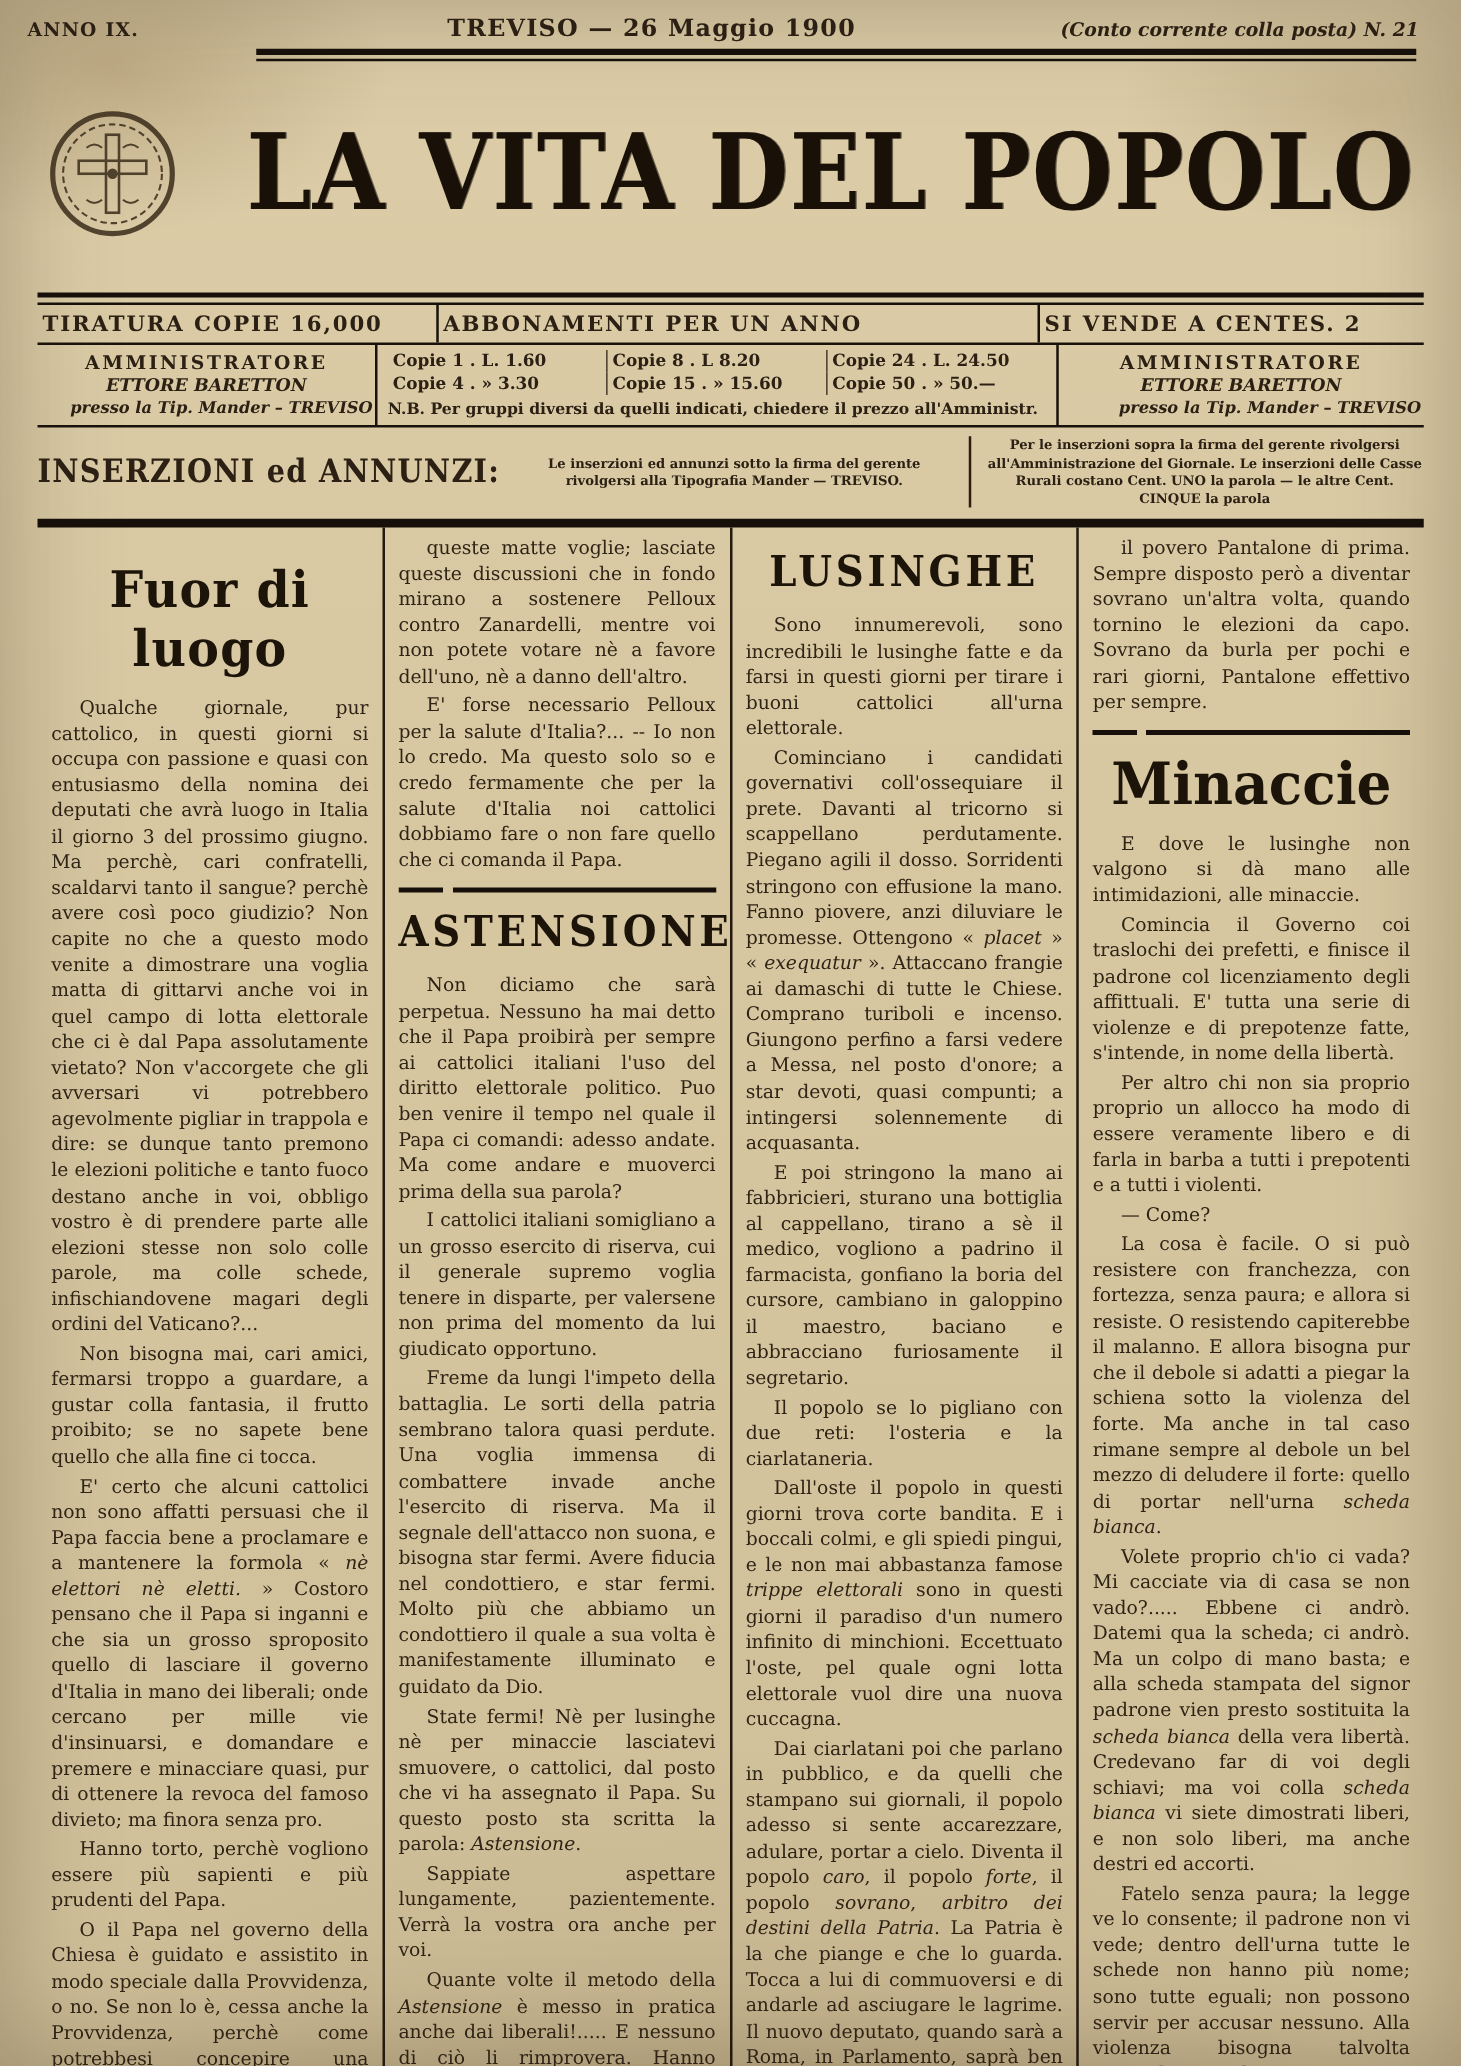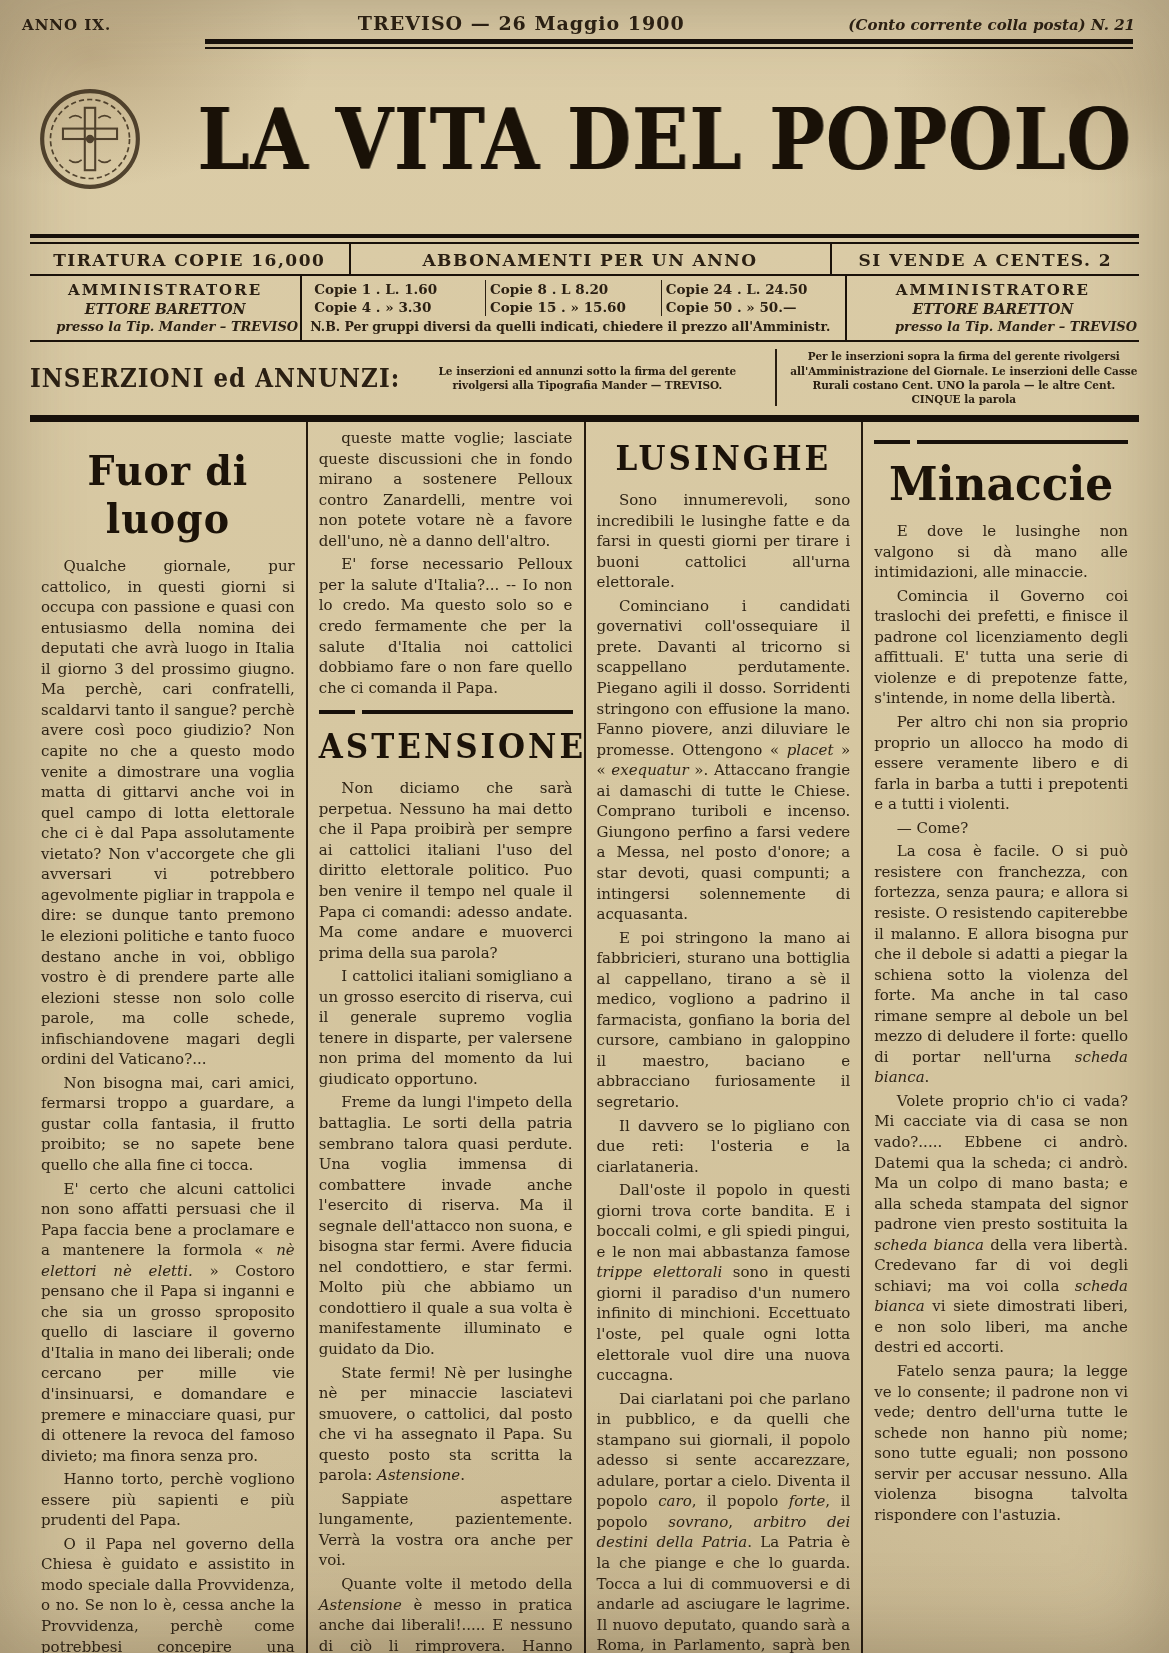--- a/index.html
+++ b/index.html
@@ -22,21 +22,21 @@
   .rule-irregular{margin:5px 36px 0 205px;border-top:5px solid #17100a;border-bottom:2px solid #17100a;height:3px;}
   
   .masthead{display:flex;align-items:center;padding:2px 30px 4px;gap:48px;}
   .seal{width:104px;height:104px;flex:0 0 104px;opacity:.85;margin-left:8px;}
   .mast-title{flex:1;text-align:center;font-size:74px;font-weight:bold;letter-spacing:1px;
     color:#191107;white-space:nowrap;transform:scaleY(1.14);line-height:1.05;
     text-shadow:1px 0 0 rgba(10,6,2,.55);}
   .rule-double{margin:2px 30px 0;border-top:4px solid #17100a;border-bottom:2px solid #17100a;height:4px;}
   
   .infobar{margin:0 30px;border-bottom:2px solid #1a120a;}
-  .ib-row1{display:flex;border-bottom:2px solid #1a120a;font-weight:bold;font-size:17px;letter-spacing:1.5px;text-align:center;}
+  .ib-row1{display:flex;border-bottom:2px solid #1a120a;font-weight:bold;font-size:17px;letter-spacing:1.5px;}
   .ib-row1 .cell{padding:6px 4px 4px;}
   .c-left{flex:0 0 28%;}
   .c-mid{flex:1;border-left:2px solid #1a120a;border-right:2px solid #1a120a;}
   .c-right{flex:0 0 27%;}
   .ib-row2{display:flex;align-items:stretch;}
   .admin{flex:0 0 24%;text-align:center;padding:5px 2px;line-height:1.3;}
   .admin.right{flex:0 0 26%;}
   .admin-role{font-size:15px;font-weight:bold;letter-spacing:2px;}
   .admin-name{font-size:14px;font-weight:bold;font-style:italic;}
   .admin-addr{font-size:13px;font-weight:bold;font-style:italic;text-align:right;}
@@ -155,27 +155,30 @@
           <p>Quante volte il metodo della <i>Astensione</i> è messo in pratica anche dai liberali!..... E nessuno di ciò li rimprovera. Hanno diritto di andare, hanno diritto di astenersi. Perchè no?... Ora ciò che i liberali fanno per calcolo, voi cattolici fatelo per obbedienza. E ve ne chiamerete contenti.</p>
         </div>
     </section>
 
     <section class="col">
       <h2 class="headline-2">LUSINGHE</h2>
       <div class="body-text">
           <p>Sono innumerevoli, sono incredibili le lusinghe fatte e da farsi in questi giorni per tirare i buoni cattolici all'urna elettorale.</p>
           <p>Cominciano i candidati governativi coll'ossequiare il prete. Davanti al tricorno si scappellano perdutamente. Piegano agili il dosso. Sorridenti stringono con effusione la mano. Fanno piovere, anzi diluviare le promesse. Ottengono « <i>placet</i> » « <i>exequatur</i> ». Attaccano frangie ai damaschi di tutte le Chiese. Comprano turiboli e incenso. Giungono perfino a farsi vedere a Messa, nel posto d'onore; a star devoti, quasi compunti; a intingersi solennemente di acquasanta.</p>
           <p>E poi stringono la mano ai fabbricieri, sturano una bottiglia al cappellano, tirano a sè il medico, vogliono a padrino il farmacista, gonfiano la boria del cursore, cambiano in galoppino il maestro, baciano e abbracciano furiosamente il segretario.</p>
-          <p>Il davvero se lo pigliano con due reti: l'osteria e la ciarlataneria.</p>
+          <p>Il popolo se lo pigliano con due reti: l'osteria e la ciarlataneria.</p>
           <p>Dall'oste il popolo in questi giorni trova corte bandita. E i boccali colmi, e gli spiedi pingui, e le non mai abbastanza famose <i>trippe elettorali</i> sono in questi giorni il paradiso d'un numero infinito di minchioni. Eccettuato l'oste, pel quale ogni lotta elettorale vuol dire una nuova cuccagna.</p>
           <p>Dai ciarlatani poi che parlano in pubblico, e da quelli che stampano sui giornali, il popolo adesso si sente accarezzare, adulare, portar a cielo. Diventa il popolo <i>caro</i>, il popolo <i>forte</i>, il popolo <i>sovrano</i>, <i>arbitro dei destini della Patria</i>. La Patria è la che piange e che lo guarda. Tocca a lui di commuoversi e di andarle ad asciugare le lagrime. Il nuovo deputato, quando sarà a Roma, in Parlamento, saprà ben lui fare gli interessi del popolo e preparar la forca per l'agente delle tasse. Vedrai, popolo, vedrai!...</p>
         </div>
     </section>
 
     <section class="col">
+      <div class="body-text">
+          <p>il povero Pantalone di prima. Sempre disposto però a diventar sovrano un'altra volta, quando tornino le elezioni da capo. Sovrano da burla per pochi e rari giorni, Pantalone effettivo per sempre.</p>
+        </div>
       <div class="article-divider"></div>
       <h2 class="headline-3">Minaccie</h2>
       <div class="body-text">
           <p>E dove le lusinghe non valgono si dà mano alle intimidazioni, alle minaccie.</p>
           <p>Comincia il Governo coi traslochi dei prefetti, e finisce il padrone col licenziamento degli affittuali. E' tutta una serie di violenze e di prepotenze fatte, s'intende, in nome della libertà.</p>
           <p>Per altro chi non sia proprio proprio un allocco ha modo di essere veramente libero e di farla in barba a tutti i prepotenti e a tutti i violenti.</p>
           <p>— Come?</p>
           <p>La cosa è facile. O si può resistere con franchezza, con fortezza, senza paura; e allora si resiste. O resistendo capiterebbe il malanno. E allora bisogna pur che il debole si adatti a piegar la schiena sotto la violenza del forte. Ma anche in tal caso rimane sempre al debole un bel mezzo di deludere il forte: quello di portar nell'urna <i>scheda bianca</i>.</p>
           <p>Volete proprio ch'io ci vada? Mi cacciate via di casa se non vado?..... Ebbene ci andrò. Datemi qua la scheda; ci andrò. Ma un colpo di mano basta; e alla scheda stampata del signor padrone vien presto sostituita la <i>scheda bianca</i> della vera libertà. Credevano far di voi degli schiavi; ma voi colla <i>scheda bianca</i> vi siete dimostrati liberi, e non solo liberi, ma anche destri ed accorti.</p>
           <p>Fatelo senza paura; la legge ve lo consente; il padrone non vi vede; dentro dell'urna tutte le schede non hanno più nome; sono tutte eguali; non possono servir per accusar nessuno. Alla violenza bisogna talvolta rispondere con l'astuzia.</p>

